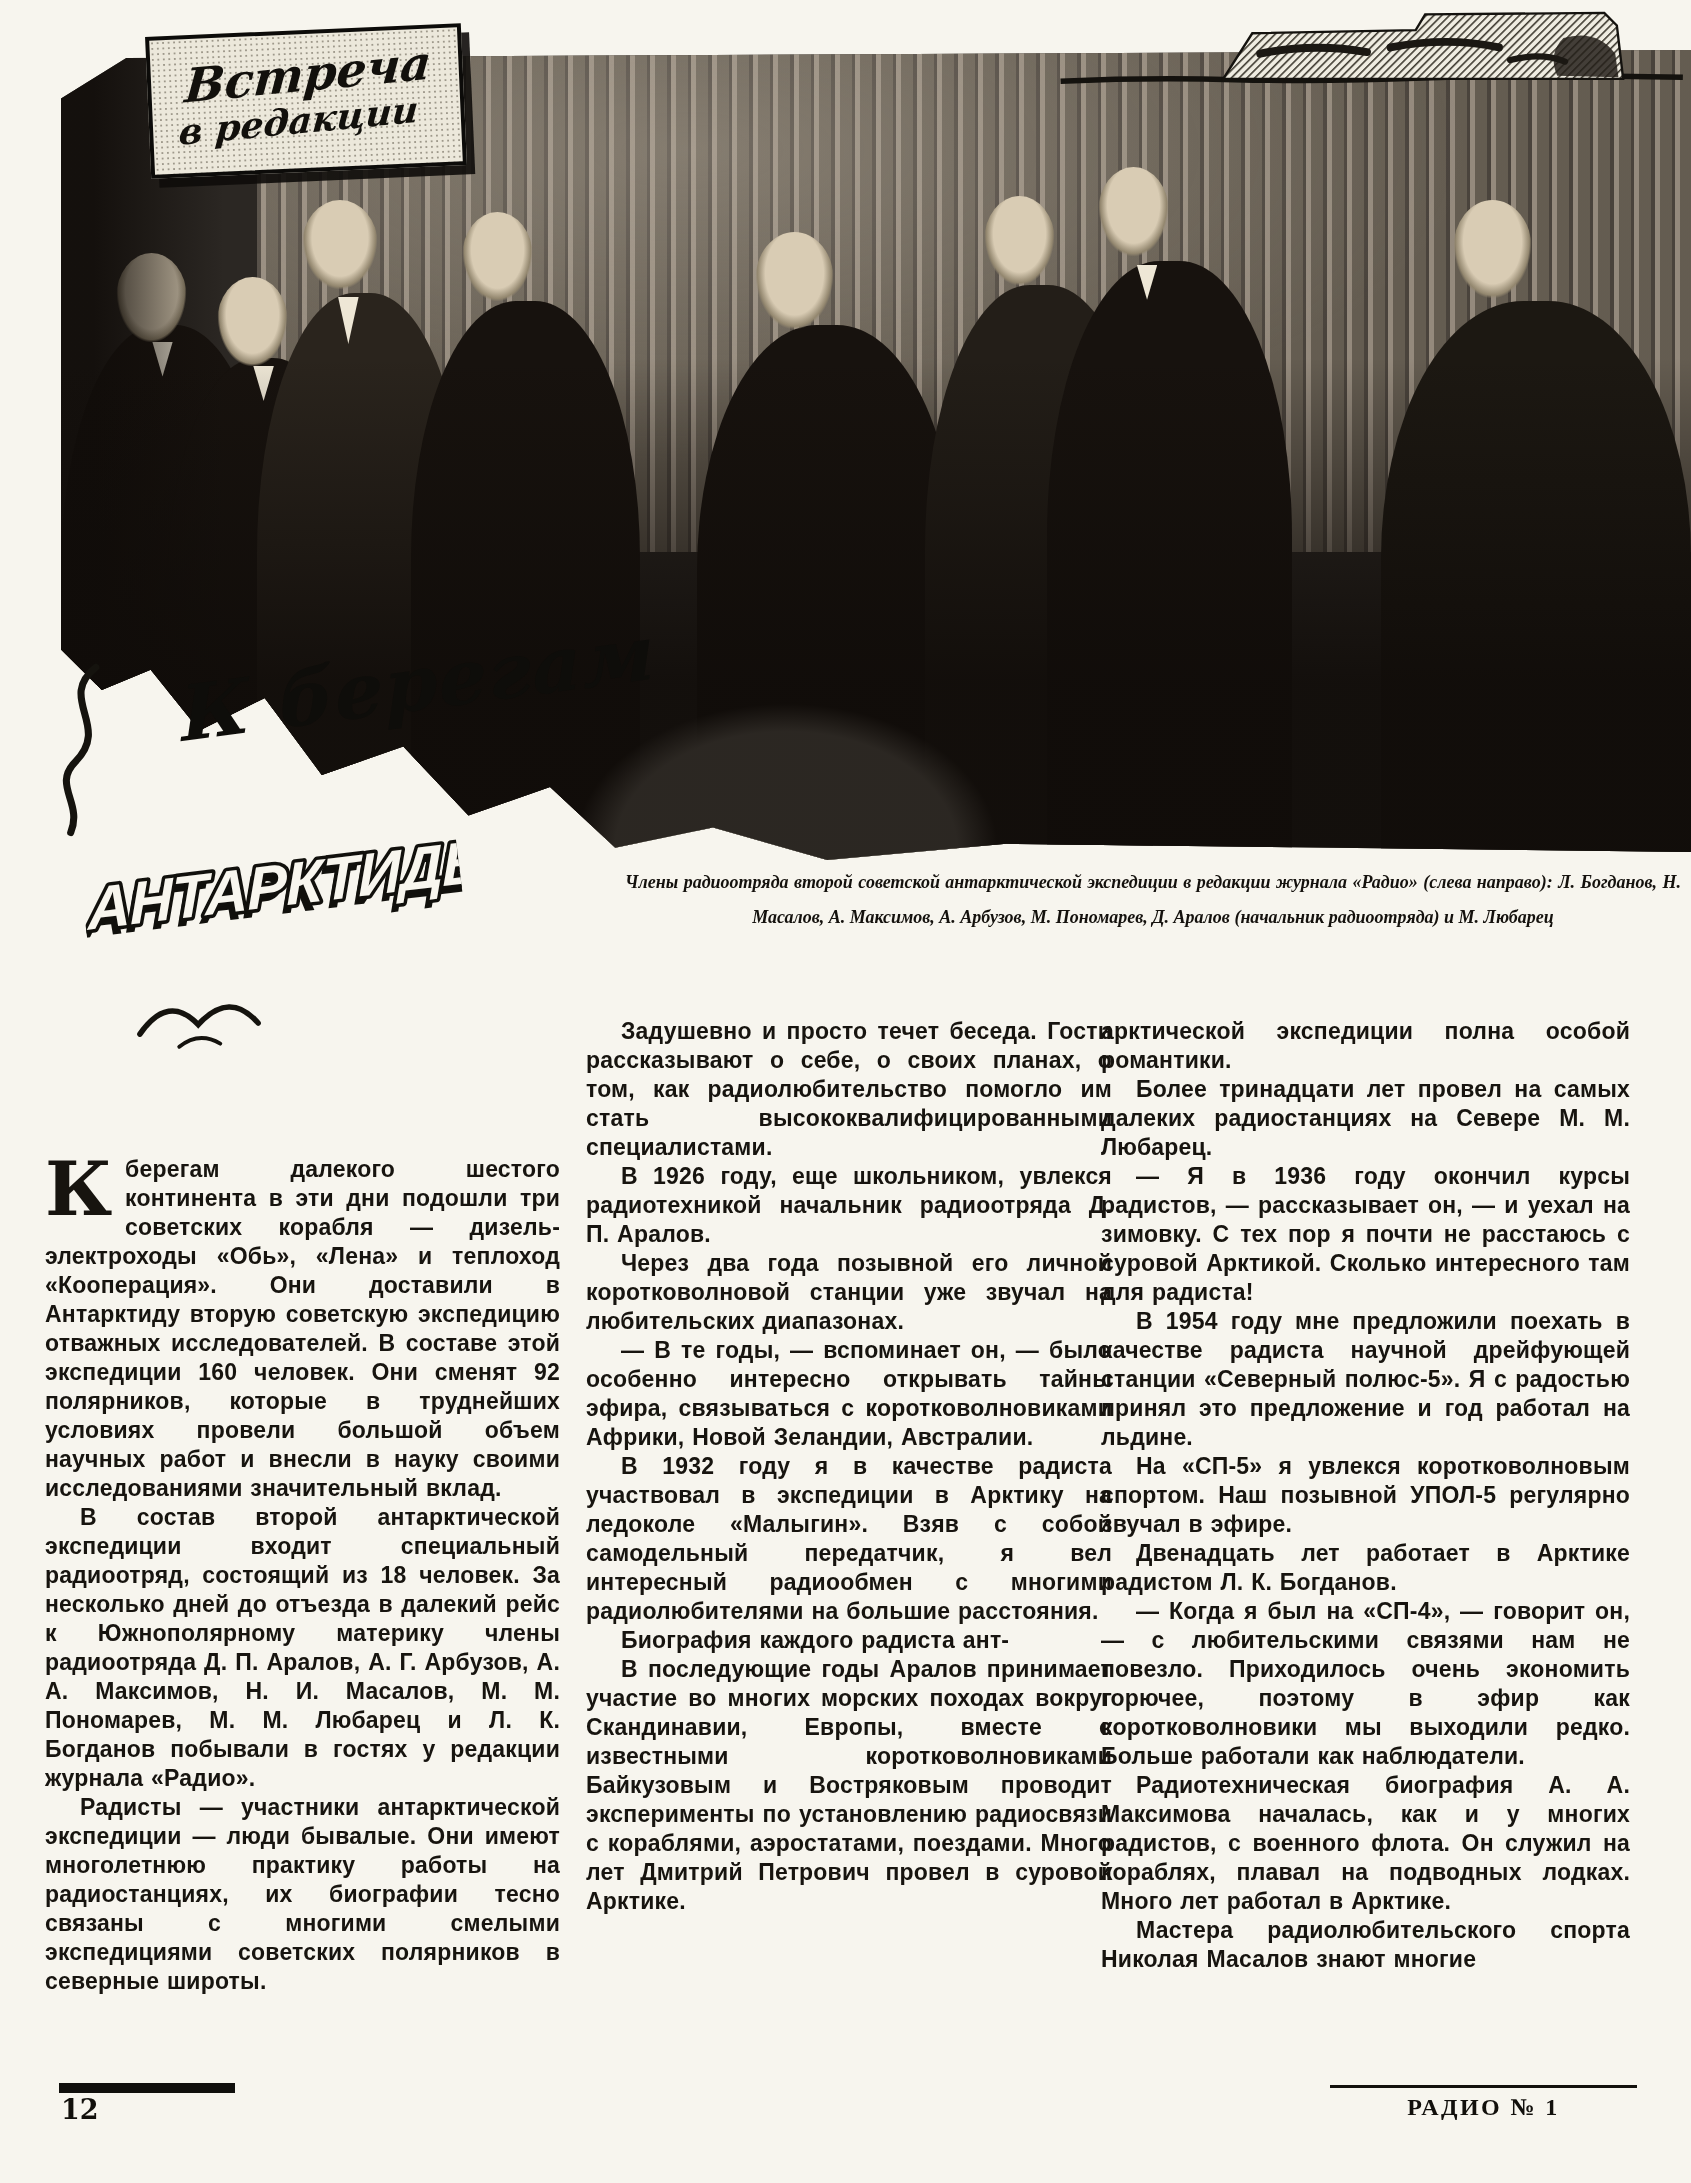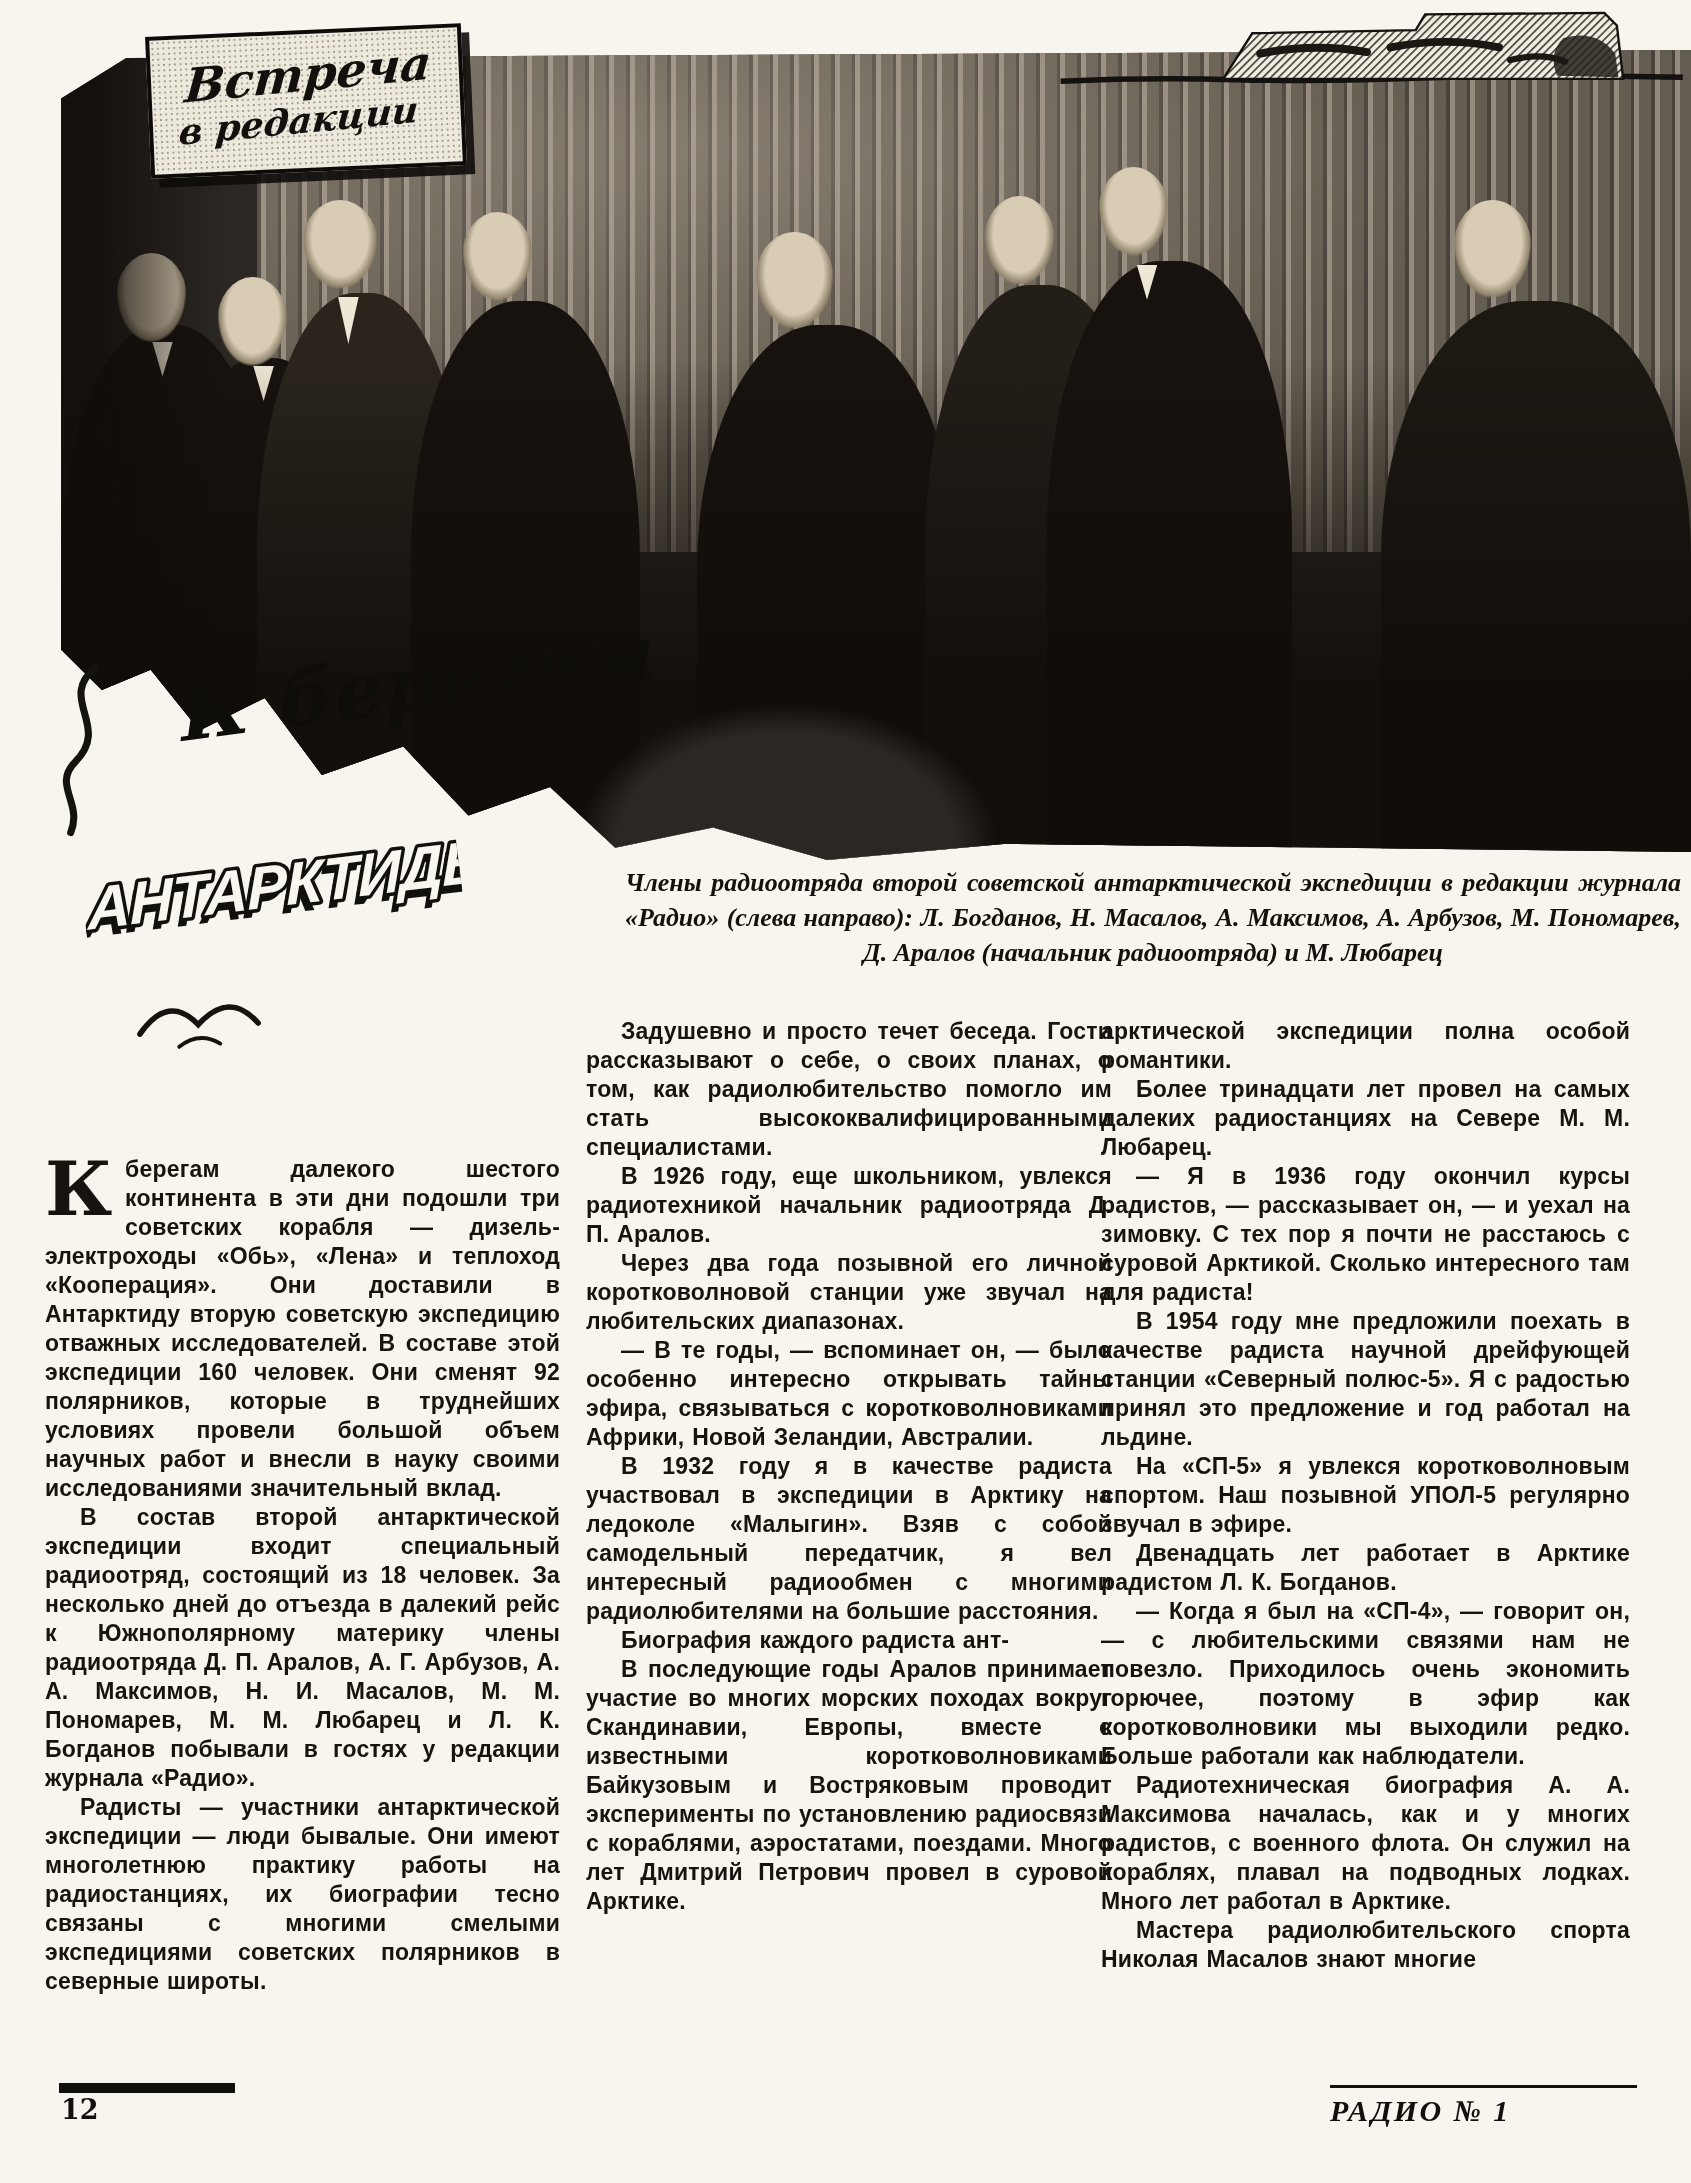--- a/index.html
+++ b/index.html
@@ -69,21 +69,21 @@
   }
   .hl-block-svg{
     position:absolute;left:91px;top:843px;width:378px;height:126px;z-index:6;
     transform:rotate(-7deg);transform-origin:left bottom;
   }
   .sketch{position:absolute;z-index:6;}
   
   .caption{
     position:absolute;left:625px;top:865px;width:1056px;
     font-family:"Liberation Serif",serif;font-style:italic;font-weight:bold;
-    font-size:26px;line-height:35px;color:#14110d;
+    font-size:18px;line-height:35px;color:#14110d;
     text-align:justify;text-align-last:center;
   }
   .caption p{margin:0;}
   
   .col{
     position:absolute;top:1017px;width:526px;
     font-size:23px;line-height:29px;font-weight:bold;color:#17140f;
     text-align:justify;letter-spacing:0.2px;word-spacing:1.2px;
   }
   #col1{left:45px;top:1155px;width:515px;}
@@ -96,23 +96,23 @@
     font-size:74px;line-height:57px;padding:6.3px 12.6px 0 0;text-indent:0;
   }
   
   .pgbar{position:absolute;left:59px;top:2083px;width:176px;height:10.2px;background:#100f0c;}
   .pgnum{
     position:absolute;left:61px;top:2094px;
     font-family:"DejaVu Serif",serif;font-weight:bold;font-size:27px;color:#12100c;
   }
   .footrule{position:absolute;left:1330px;top:2085px;width:307px;height:3.1px;background:#12100c;}
   .footright{
-    position:absolute;left:1330px;top:2094px;width:307px;text-align:left;
-    font-family:"Liberation Serif",serif;font-style:italic;font-weight:bold;
-    font-size:30px;letter-spacing:2.4px;color:#12100c;white-space:nowrap;
+    position:absolute;left:1330px;top:2094px;width:307px;text-align:center;
+    font-family:"Liberation Serif",serif;font-weight:bold;
+    font-size:24px;letter-spacing:2.4px;color:#12100c;white-space:nowrap;
   }
 </style>
 </head>
 <body>
 
 <svg class="sketch" style="left:1054px;top:4.7px;width:637px;height:88px" viewBox="0 0 810 112">
   <defs>
     <pattern id="hatch" width="7" height="7" patternUnits="userSpaceOnUse" patternTransform="rotate(45)">
       <rect width="7" height="7" fill="#efece1"></rect>
       <line x1="1" y1="0" x2="1" y2="7" stroke="#3c382e" stroke-width="2"></line>

